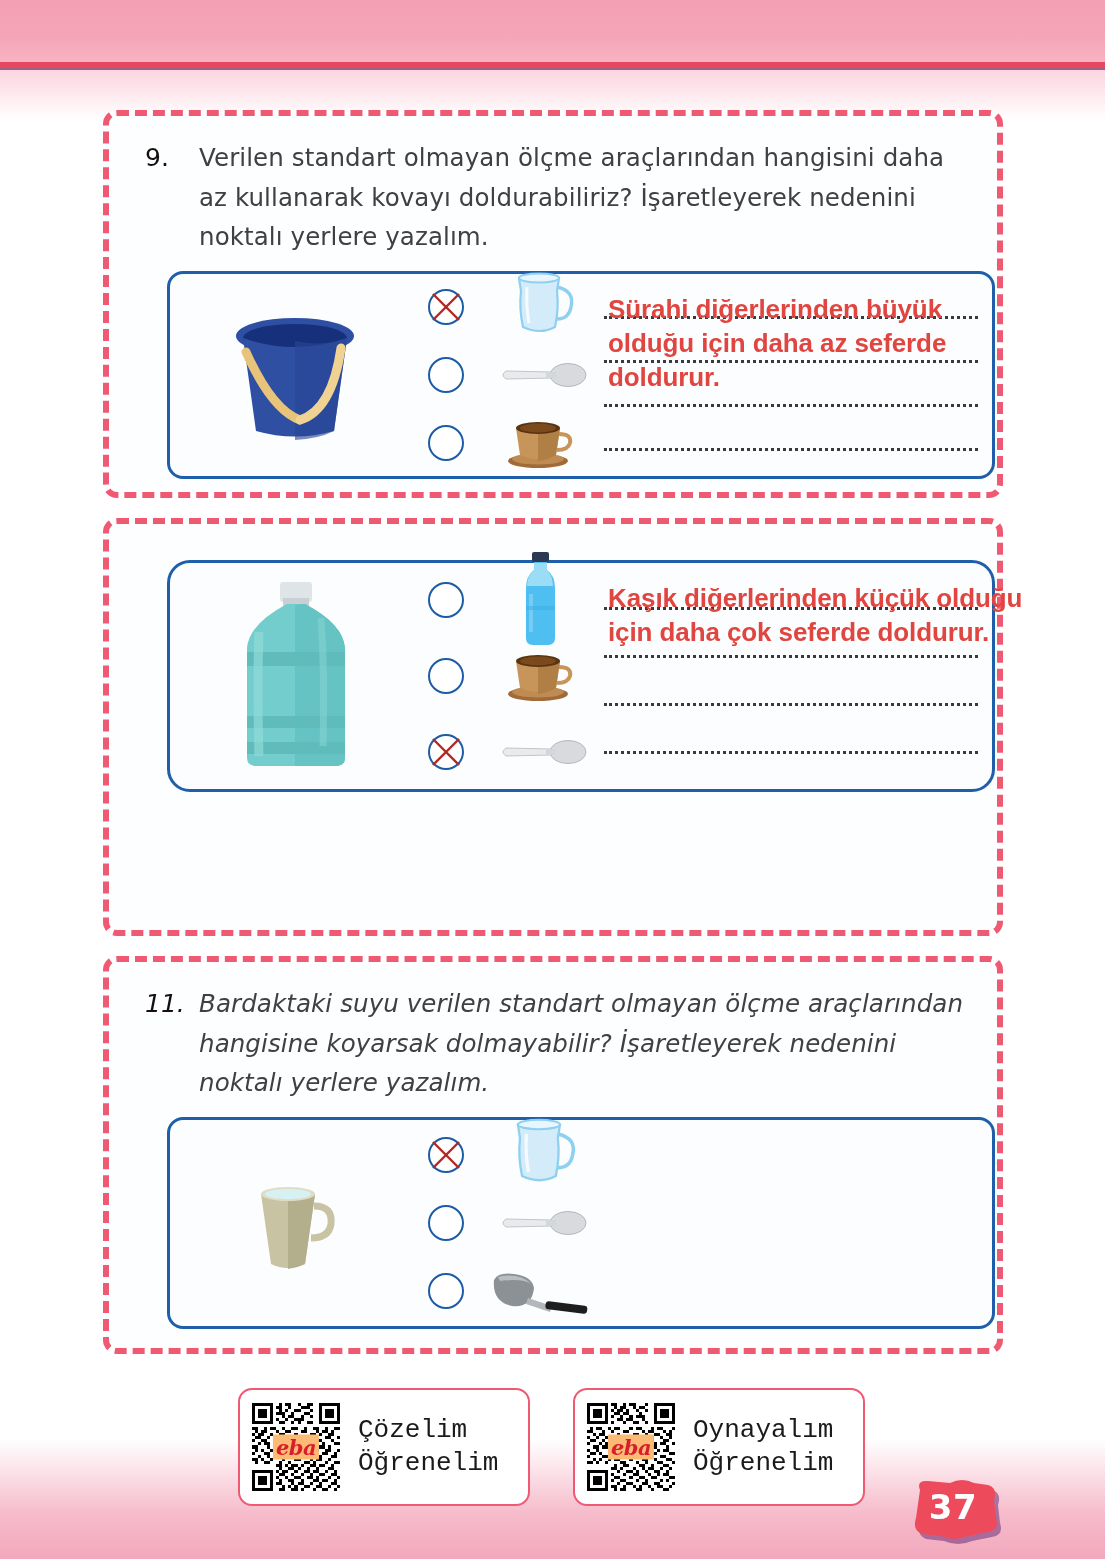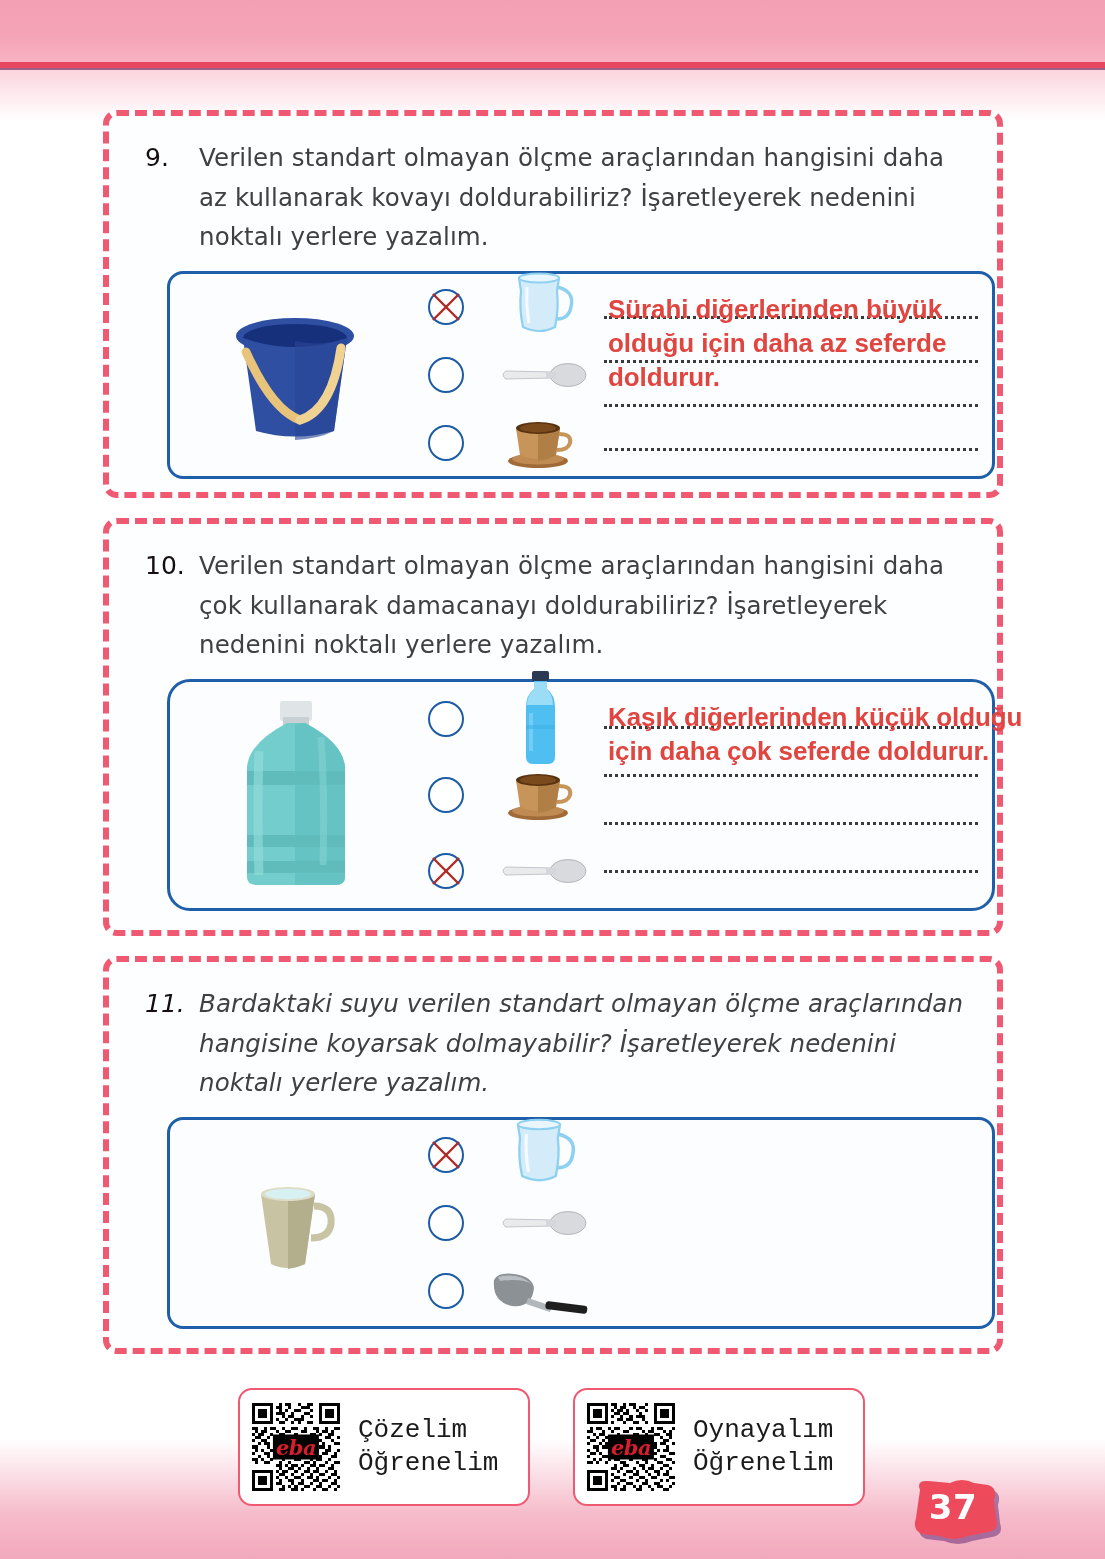--- a/index.html
+++ b/index.html
@@ -126,21 +126,21 @@
   .qr-code { width: 88px; height: 88px; flex: 0 0 88px; position: relative; }
   .qr-label {
     font-family: Liberation Mono, monospace;
     font-size: 26px; color: #1a1a1a; line-height: 1.28;
     margin-left: 18px; white-space: pre-line;
   }
   .eba-mark {
     position: absolute; left: 50%; top: 50%;
     transform: translate(-50%,-50%);
     font-family: "DejaVu Serif", serif; font-style: italic; font-weight: bold;
-    font-size: 21px; color: #d81e2c; background: #000000;
+    font-size: 21px; color: #d81e2c; background: #fdba74;
     padding: 0 3px; letter-spacing: -0.5px;
   }
 
   
   .page-badge {
     position: absolute; left: 912px; top: 1476px;
     width: 82px; height: 62px;
     display: flex; align-items: center; justify-content: center;
   }
   .page-badge .num {
@@ -219,24 +219,20 @@
       <div class="dot-line" style="top:42px"></div>
       <div class="dot-line" style="top:86px"></div>
       <div class="dot-line" style="top:130px"></div>
       <div class="dot-line" style="top:174px"></div>
       <div class="answer-text">Sürahi diğerlerinden büyük olduğu için daha az seferde doldurur.</div>
     </div>
   </div>
 </div>
 
 <div class="question" id="q10">
-  <div class="q-head">
-    <div class="q-num">10.</div>
-    <div class="q-text">Verilen standart olmayan ölçme araçlarından hangisini daha çok kullanarak damacanayı doldurabiliriz? İşaretleyerek nedenini noktalı yerlere yazalım.</div>
-  </div>
   <div class="panel">
     <div class="vessel-cell">
       <svg width="140" height="200" viewBox="0 0 140 200">
         <rect x="55" y="6" width="32" height="20" rx="3" fill="#dfe4e6"></rect>
         <rect x="58" y="22" width="26" height="8" fill="#c9d0d3"></rect>
         <path d="M62 28 Q24 48 22 72 L22 182 Q22 190 32 190 L110 190 Q120 190 120 182 L120 72 Q118 48 80 28 Z" fill="#72cdcc"></path>
         <path d="M70 29 L70 190 L110 190 Q120 190 120 182 L120 72 Q118 48 80 28 Z" fill="#66c3c3"></path>
         <rect x="22" y="76" width="98" height="14" fill="#5fbcbb"></rect>
         <rect x="22" y="140" width="98" height="12" fill="#5fbcbb"></rect>
         <rect x="22" y="166" width="98" height="12" fill="#5fbcbb"></rect>

